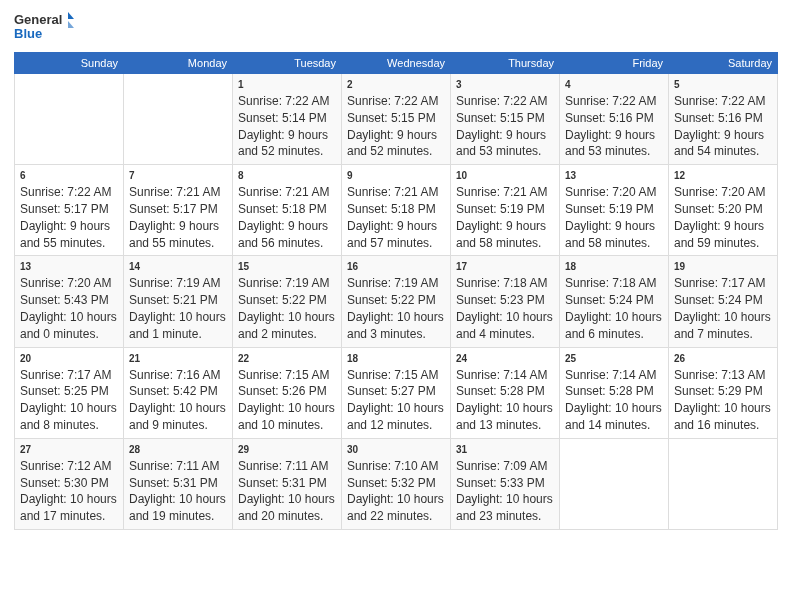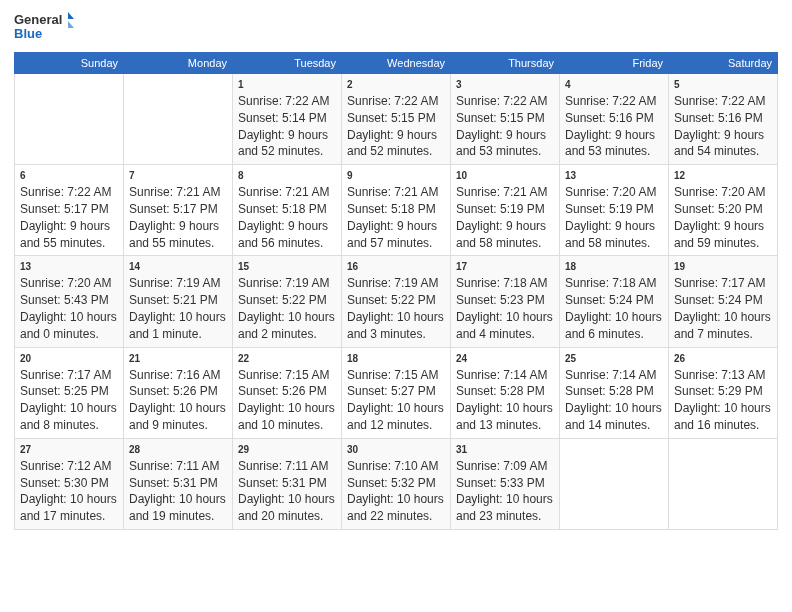--- a/index.html
+++ b/index.html
@@ -182,21 +182,21 @@
 Daylight: 10 hours and 6 minutes.</span></td>
           <td><span class="day-num">19</span><span class="day-info">Sunrise: 7:17 AM
 Sunset: 5:24 PM
 Daylight: 10 hours and 7 minutes.</span></td>
         </tr>
         <tr>
           <td><span class="day-num">20</span><span class="day-info">Sunrise: 7:17 AM
 Sunset: 5:25 PM
 Daylight: 10 hours and 8 minutes.</span></td>
           <td><span class="day-num">21</span><span class="day-info">Sunrise: 7:16 AM
-Sunset: 5:26 PM
+Sunset: 5:42 PM
 Daylight: 10 hours and 9 minutes.</span></td>
           <td><span class="day-num">22</span><span class="day-info">Sunrise: 7:15 AM
 Sunset: 5:26 PM
 Daylight: 10 hours and 10 minutes.</span></td>
           <td><span class="day-num">18</span><span class="day-info">Sunrise: 7:15 AM
 Sunset: 5:27 PM
 Daylight: 10 hours and 12 minutes.</span></td>
           <td><span class="day-num">24</span><span class="day-info">Sunrise: 7:14 AM
 Sunset: 5:28 PM
 Daylight: 10 hours and 13 minutes.</span></td>

